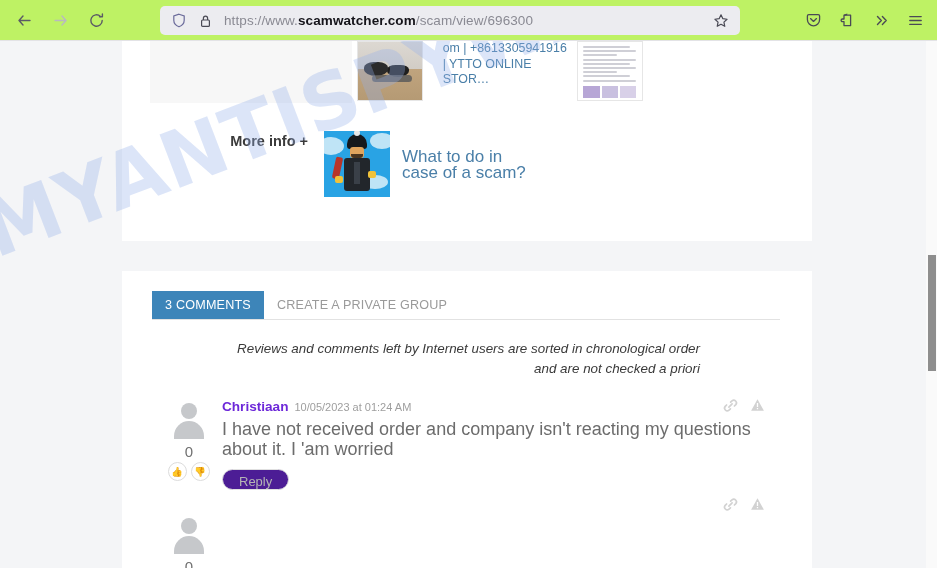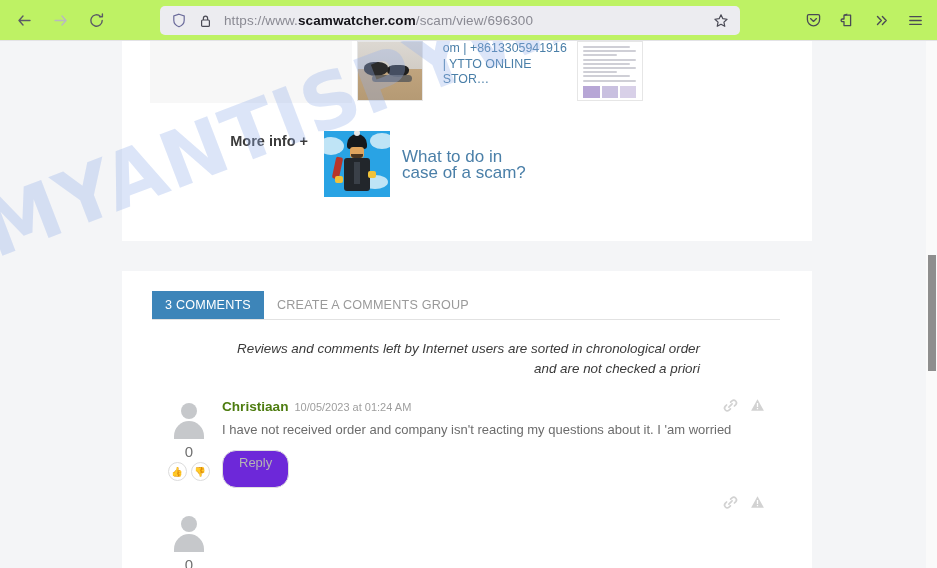--- a/index.html
+++ b/index.html
@@ -325,43 +325,43 @@
     border-radius: 50%;
     display: flex; align-items: center; justify-content: center;
     font-size: 9.5px;
     color: #c4c4c4;
   }
   .c-right { flex: 1 1 auto; padding-left: 4px; padding-right: 20px; }
   .c-head { display: flex; align-items: baseline; }
   .c-author {
     font-size: 13.6px;
     font-weight: bold;
-    color: #4d7c0f;
+    color: #6d28d9;
   }
   .c-date {
     font-size: 11px;
     color: #9e9e9e;
     margin-left: 6px;
   }
   .c-body {
-    font-size: 13px;
+    font-size: 18px;
     line-height: 19.5px;
     color: #6c6c6c;
     margin-top: 6px;
     max-width: 560px;
   }
   .reply-btn {
     display: inline-block;
     margin-top: 10px;
-    padding: 4px 16px 17px 16px;
+    padding: 4px 16px 0 16px;
     border: 1px solid #e0e0e0;
     border-radius: 14px;
     font-size: 13px;
     color: #b4b4b4;
-    background: #6d28d9;
+    background: #4c1d95;
   }
   .c-actions {
     position: absolute;
     right: 26px; top: 6px;
     display: flex; gap: 10px;
     color: #d2d2d2;
   }
   .c-actions span { display: flex; align-items: center; }
 
   
@@ -511,21 +511,21 @@
           </div>
         </div>
         <div id="moreinfo-link">What to do in case of a scam?</div>
       </div>
     </div>
 
     <div class="card" id="card-comments">
 
       <div id="tabs">
         <div class="tab active">3 COMMENTS</div>
-        <div class="tab">CREATE A COMMENTS GROUP</div>
+        <div class="tab">CREATE A PRIVATE GROUP</div>
       </div>
 
       <div id="notice">Reviews and comments left by Internet users are sorted in chronological order and are not checked a priori</div>
 
       <div class="comment">
         <div class="c-left">
           <div class="avatar">
             <div class="head"></div>
               <div class="torso"></div>
           </div>

